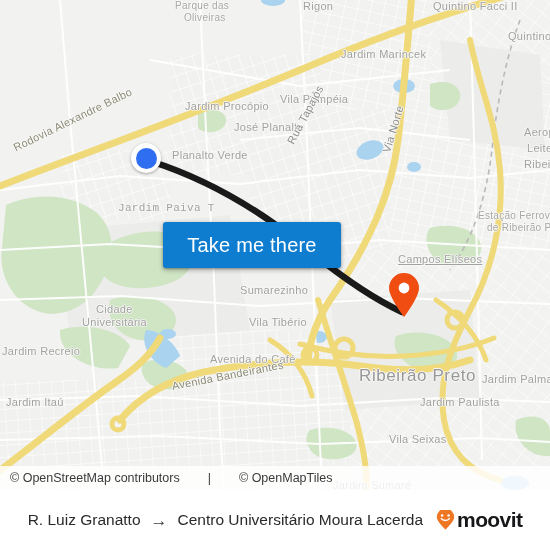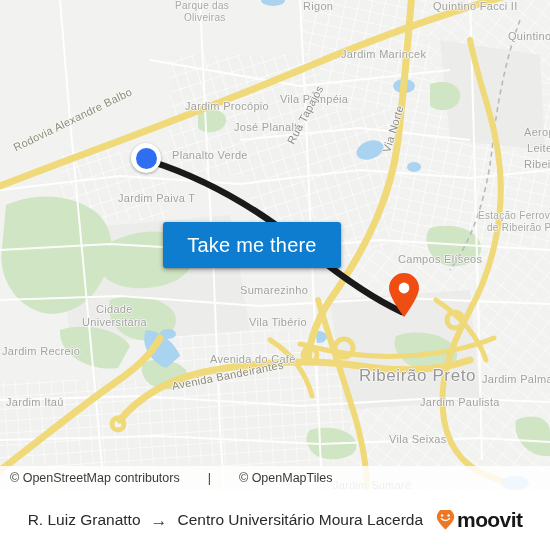--- a/index.html
+++ b/index.html
@@ -289,22 +289,22 @@
         <div class="map-label place" style="left: 341px; top: 48px;">Jardim Marincek</div>
         <div class="map-label place" style="left: 280px; top: 93px;">Vila Pompéia</div>
         <div class="map-label place" style="left: 185px; top: 100px;">Jardim Procópio</div>
         <div class="map-label place" style="left: 234px; top: 121px;">José Planalto</div>
         <div class="map-label place" style="left: 524px; top: 126px;">Aeroporto</div>
         <div class="map-label place" style="left: 527px; top: 142px;">Leite</div>
         <div class="map-label place" style="left: 524px; top: 158px;">Ribeirão</div>
         <div class="map-label place" style="left: 172px; top: 149px;">Planalto Verde</div>
         <div class="map-label poi" style="left: 478px; top: 210px;">Estação Ferroviária</div>
         <div class="map-label poi" style="left: 487px; top: 222px;">de Ribeirão Preto</div>
-        <div class="map-label place" style="left: 118px; top: 192px;">Jardim Paiva T</div>
-        <div class="map-label place" style="left: 398px; top: 253px;">Campos Elíseos</div>
+        <div class="map-label place" style="left: 118px; top: 202px; font-family: Liberation Mono, monospace;">Jardim Paiva T</div>
+        <div class="map-label place" style="left: 398px; top: 253px; text-decoration: underline;">Campos Elíseos</div>
         <div class="map-label place" style="left: 240px; top: 284px;">Sumarezinho</div>
         <div class="map-label place" style="left: 96px; top: 303px;">Cidade</div>
         <div class="map-label place" style="left: 82px; top: 316px;">Universitária</div>
         <div class="map-label place" style="left: 249px; top: 316px;">Vila Tibério</div>
         <div class="map-label place" style="left: 2px; top: 345px;">Jardim Recreio</div>
         <div class="map-label place" style="left: 210px; top: 353px;">Avenida do Café</div>
         <div class="map-label city" style="left: 343px; top: 366px;">Ribeirão Preto</div>
         <div class="map-label place" style="left: 482px; top: 373px;">Jardim Palma</div>
         <div class="map-label place" style="left: 6px; top: 396px;">Jardim Itaú</div>
         <div class="map-label place" style="left: 420px; top: 396px;">Jardim Paulista</div>

